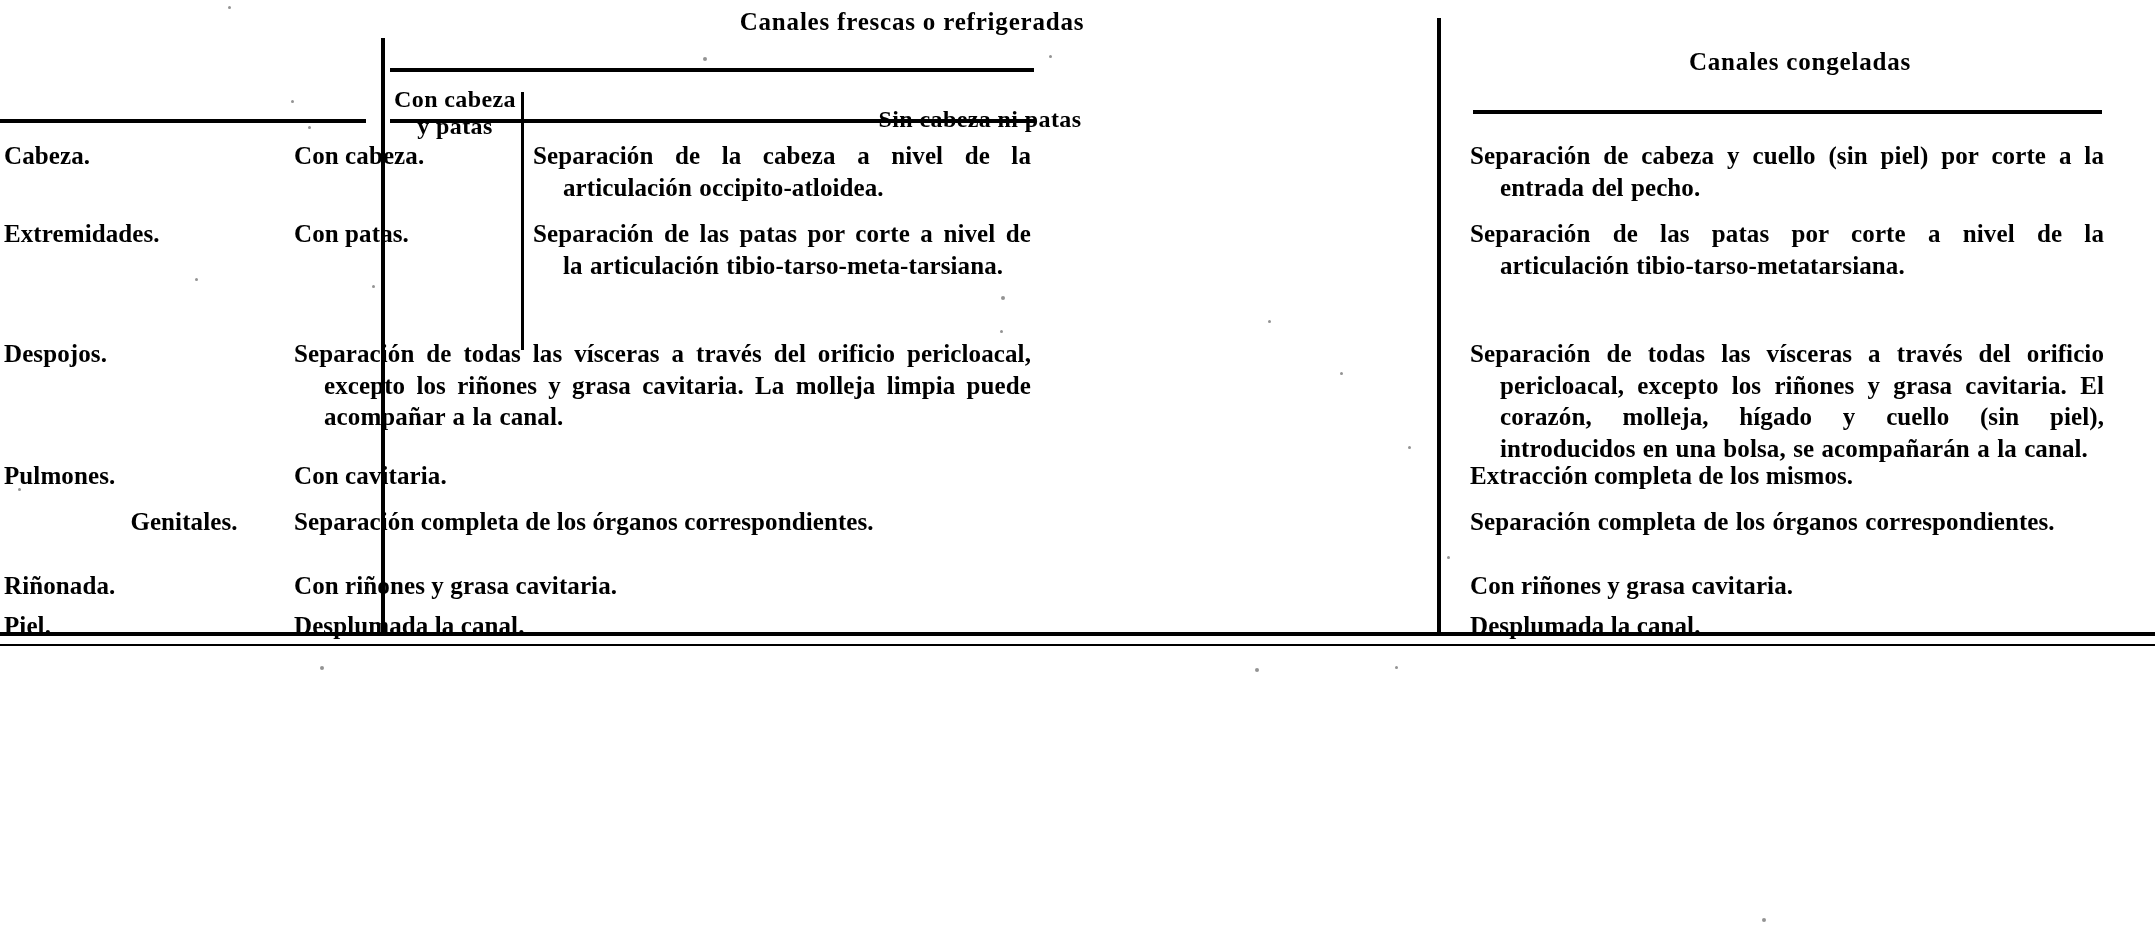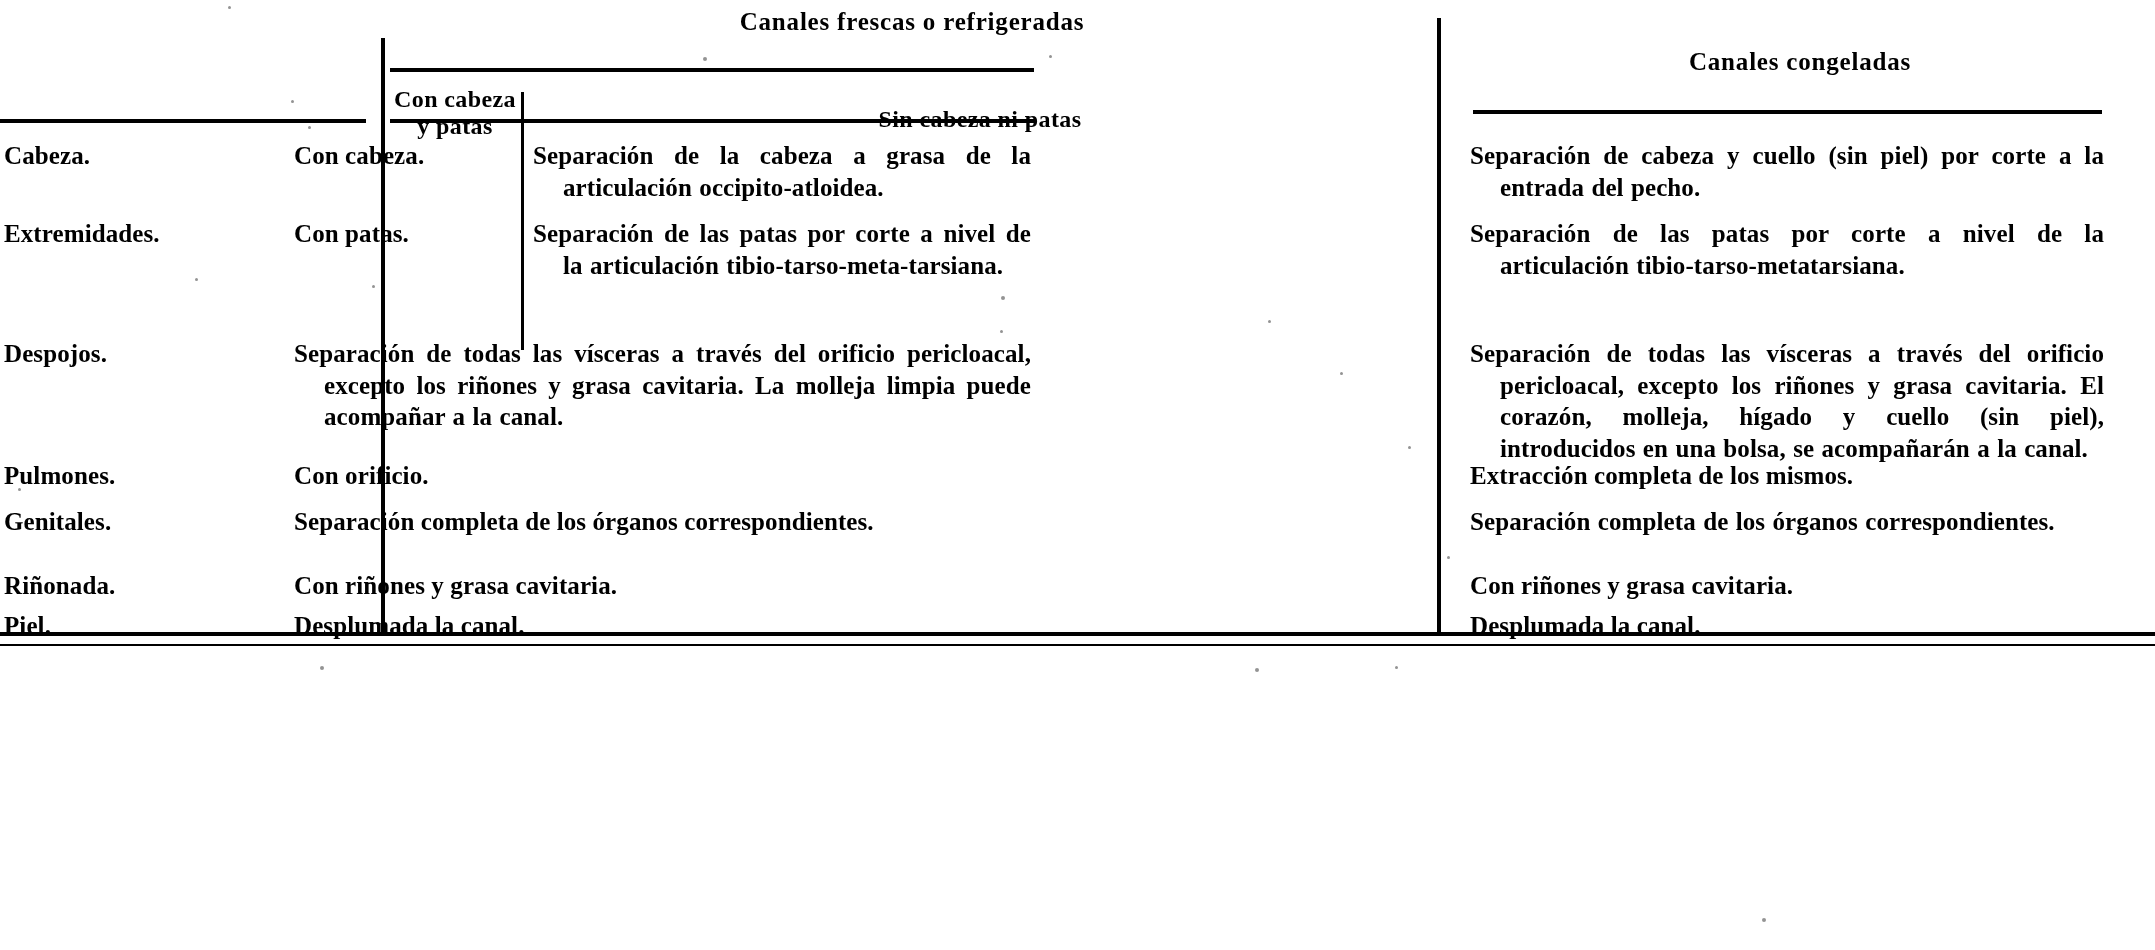--- a/index.html
+++ b/index.html
@@ -148,21 +148,21 @@
   <div class="hrule" style="left:0px; top:119px; width:366px;"></div>
 
   <div class="hrule" style="left:1473px; top:110px; width:629px;"></div>
 
   <div class="hrule" style="left:0px; top:632px; width:2155px;"></div>
   <div class="hrule hairline" style="left:0px; top:644px; width:2155px;"></div>
 
   <div class="cell label" style="left:4px; top:140px; width:360px;">Cabeza.</div>
   <div class="cell" style="left:294px; top:140px; width:220px;">Con cabeza.</div>
   <div class="cell just" style="left:533px; top:140px; width:498px;">
-    <span class="hang">Separación de la cabeza a grasa de la articulación occipito-atloidea.</span>
+    <span class="hang">Separación de la cabeza a nivel de la articulación occipito-atloidea.</span>
   </div>
   <div class="cell just" style="left:1470px; top:140px; width:634px;">
     <span class="hang">Separación de cabeza y cuello (sin piel) por corte a la entrada del pecho.</span>
   </div>
 
   <div class="cell label" style="left:4px; top:218px; width:360px;">Extremidades.</div>
   <div class="cell" style="left:294px; top:218px; width:220px;">Con patas.</div>
   <div class="cell just" style="left:533px; top:218px; width:498px;">
     <span class="hang">Separación de las patas por corte a nivel de la articulación tibio-tarso-meta-tarsiana.</span>
   </div>
@@ -172,24 +172,24 @@
 
   <div class="cell label" style="left:4px; top:338px; width:360px;">Despojos.</div>
   <div class="cell just" style="left:294px; top:338px; width:737px;">
     <span class="hang">Separación de todas las vísceras a través del orificio pericloacal, excepto los riñones y grasa cavitaria. La molleja limpia puede acompañar a la canal.</span>
   </div>
   <div class="cell just" style="left:1470px; top:338px; width:634px;">
     <span class="hang">Separación de todas las vísceras a través del orificio pericloacal, excepto los riñones y grasa cavitaria. El corazón, molleja, hígado y cuello (sin piel), introducidos en una bolsa, se acompañarán a la canal.</span>
   </div>
 
   <div class="cell label" style="left:4px; top:460px; width:360px;">Pulmones.</div>
-  <div class="cell" style="left:294px; top:460px; width:737px;">Con orificio.</div>
+  <div class="cell" style="left:294px; top:460px; width:737px;">Con cavitaria.</div>
   <div class="cell" style="left:1470px; top:460px; width:634px;">Extracción completa de los mismos.</div>
 
-  <div class="cell label" style="left:4px; top:506px; width:360px;">Genitales.</div>
+  <div class="cell label" style="left:4px; top:506px; width:360px;text-align:center;">Genitales.</div>
   <div class="cell" style="left:294px; top:506px; width:737px;">Separación completa de los órganos correspondientes.</div>
   <div class="cell just" style="left:1470px; top:506px; width:634px;">
     <span class="hang">Separación completa de los órganos correspondientes.</span>
   </div>
 
   <div class="cell label" style="left:4px; top:570px; width:360px;">Riñonada.</div>
   <div class="cell" style="left:294px; top:570px; width:737px;">Con riñones y grasa cavitaria.</div>
   <div class="cell" style="left:1470px; top:570px; width:634px;">Con riñones y grasa cavitaria.</div>
 
   <div class="cell label" style="left:4px; top:610px; width:360px;">Piel.</div>

